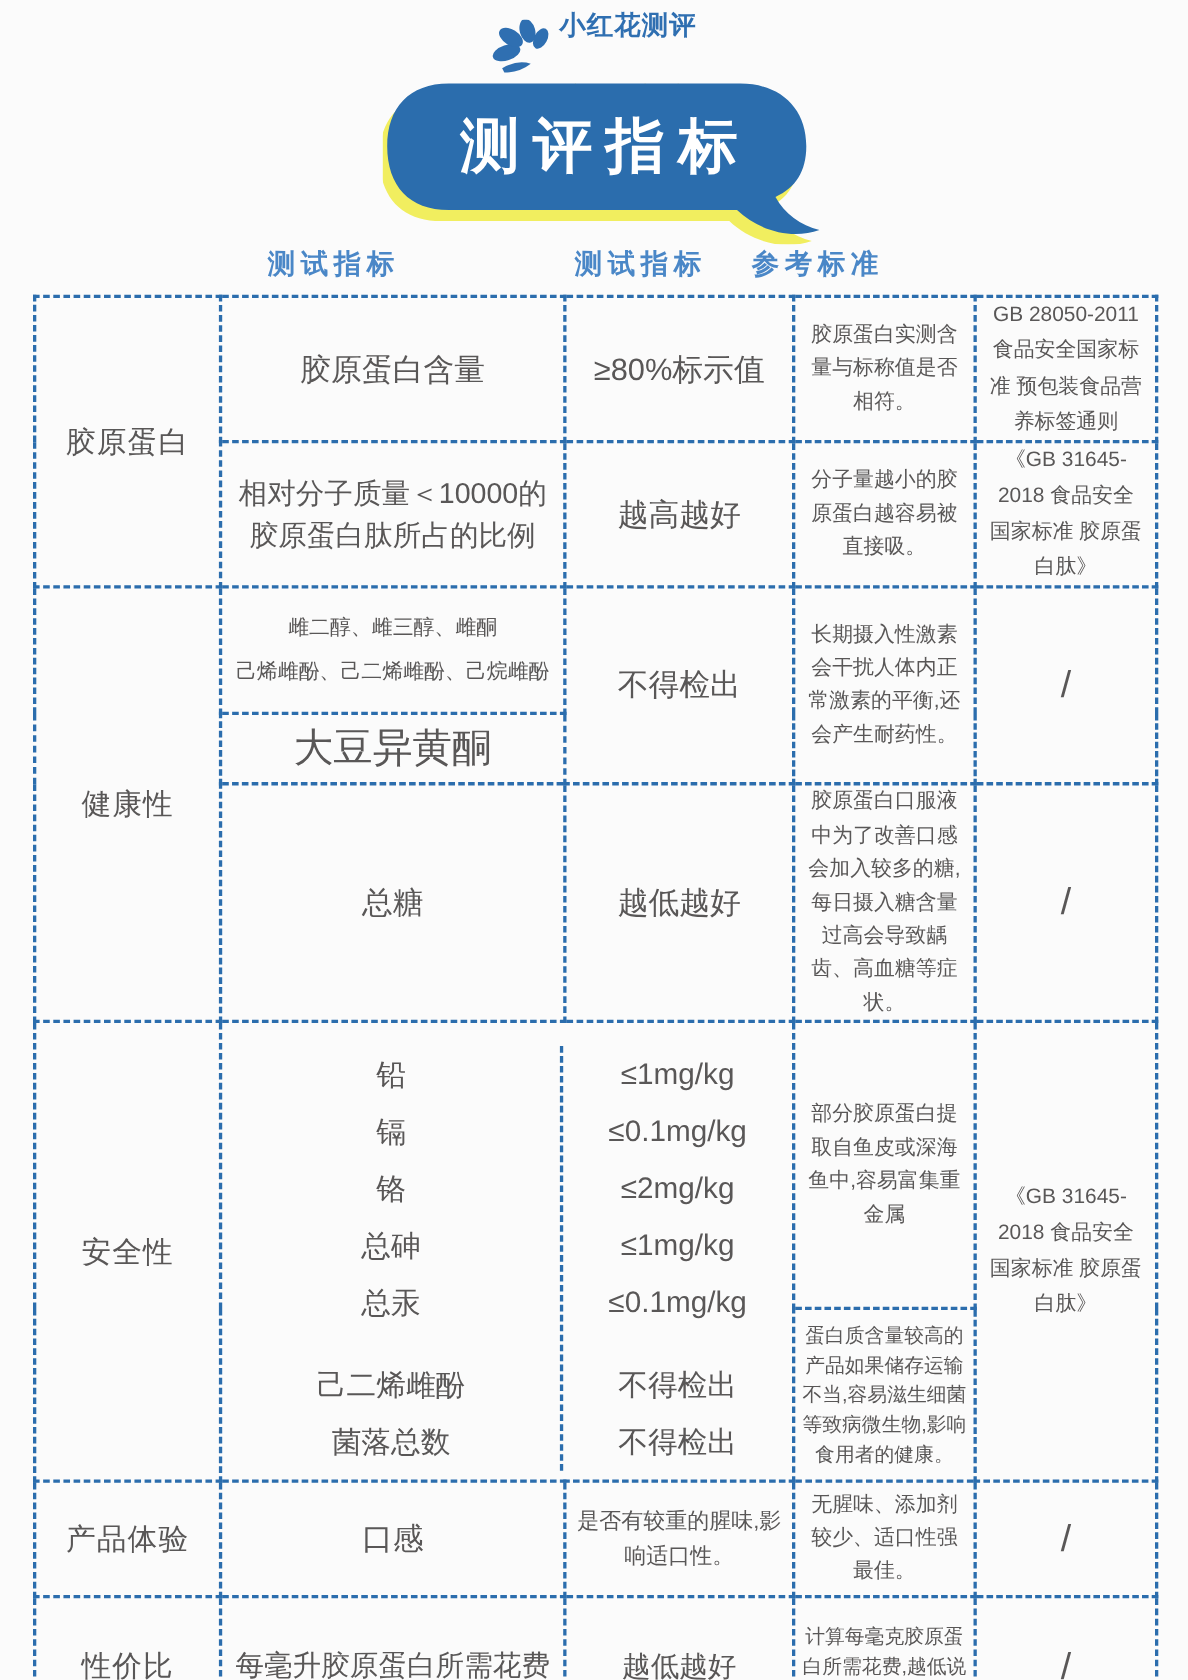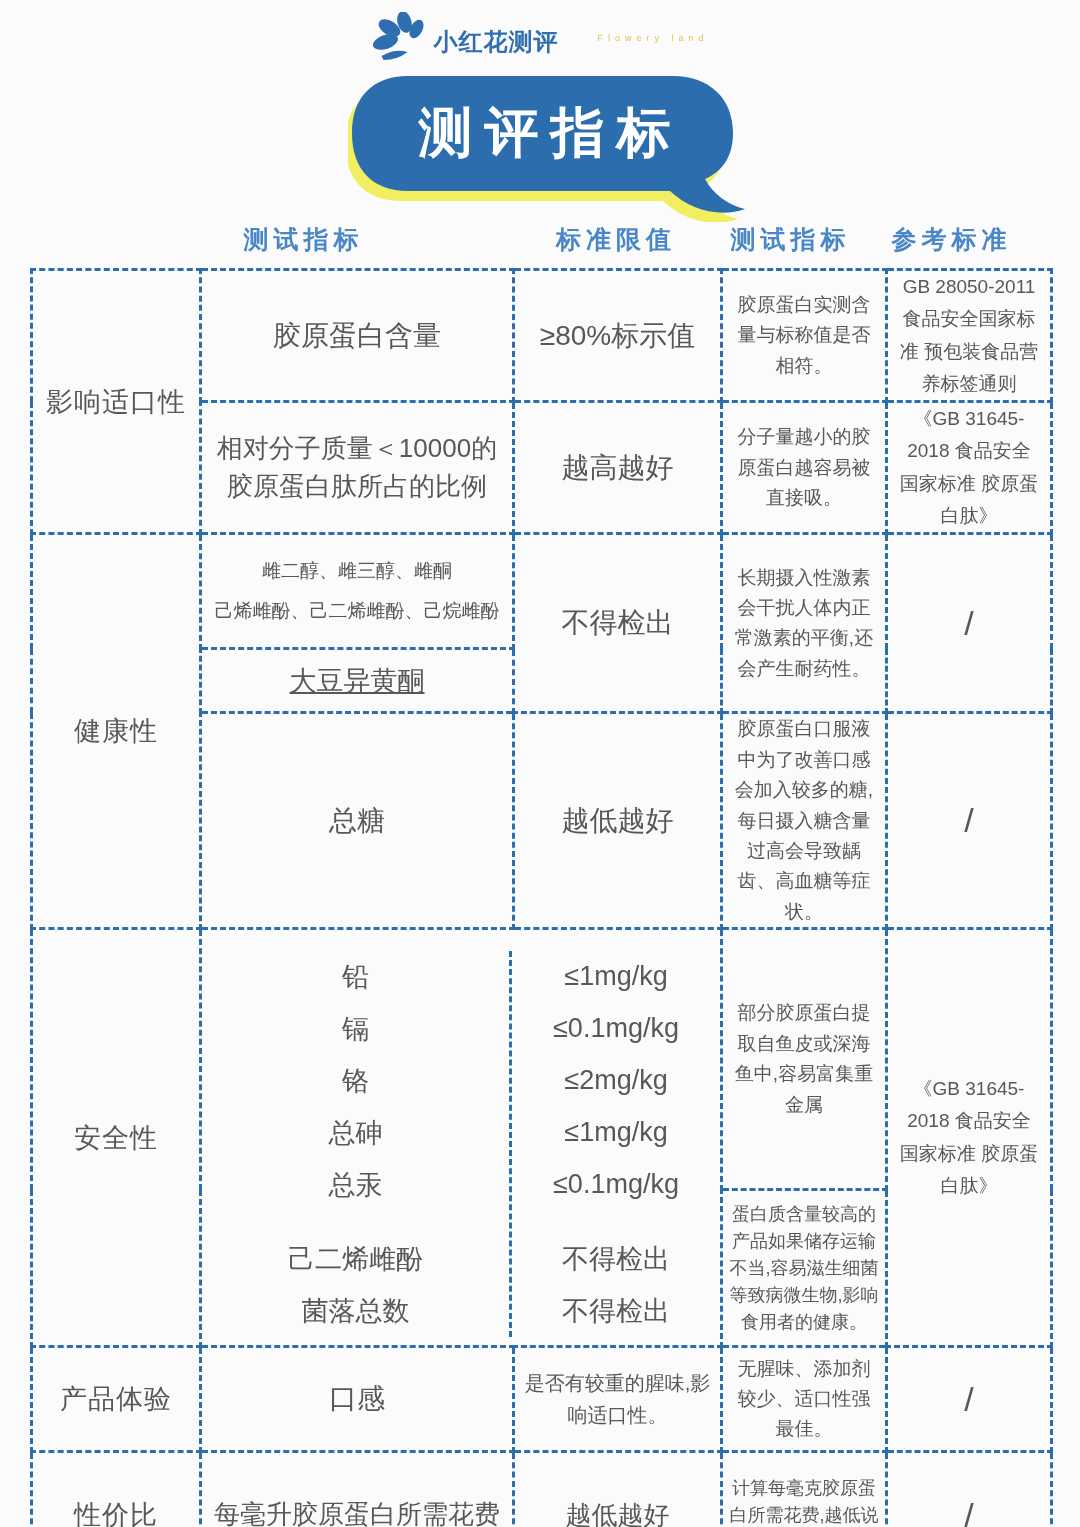--- a/index.html
+++ b/index.html
@@ -5,21 +5,21 @@
   html,body{margin:0;padding:0;}
   body{
     width:1080px;height:1527px;position:relative;overflow:hidden;
     background:#fbfbfb;
     font-family:"Liberation Sans","DejaVu Sans",sans-serif;
     color:#595757;
   }
   
   .logo{position:absolute;top:12px;left:50%;transform:translateX(-50%);
     display:flex;align-items:center;gap:4px;}
-  .logo-text{display:flex;flex-direction:row;line-height:1;gap:36px;}
+  .logo-text{display:flex;flex-direction:column;line-height:1;gap:36px;}
   .brand{font-size:24px;font-weight:bold;color:#2f6fb1;letter-spacing:1px;}
   .tagline{font-size:9px;color:#e0c24f;letter-spacing:5px;margin-top:4px;padding-left:3px;}
   
   .bubble{position:absolute;left:348px;top:72px;width:410px;height:150px;}
   .bubble-title{position:absolute;left:352px;top:76px;width:385px;height:115px;
     display:flex;align-items:center;justify-content:center;
     color:#ffffff;font-size:54px;font-weight:bold;letter-spacing:12px;text-indent:12px;}
   
   .col-headers{position:absolute;left:30px;top:222px;width:1020px;display:flex;}
   .col-headers .h{color:#4a87c7;font-weight:bold;font-size:25px;letter-spacing:5px;
@@ -38,21 +38,21 @@
   .ind{font-size:28px;}
   .ind-small{font-size:26px;line-height:1.45;padding:0 10px;}
   .lim{font-size:28px;}
   .lim-text{font-size:20px;line-height:1.6;padding:0 8px;}
   .note{font-size:19px;line-height:1.6;padding:0 8px;}
   .note-sm{font-size:18px;line-height:1.5;padding:0 6px;}
   .ref{font-size:19px;line-height:1.7;padding:0 10px;}
   .slash{font-size:34px;font-weight:400;}
   
   .hormones{font-size:19px;line-height:2.1;padding:0 6px;}
-  .soy{font-size:27px;text-decoration:underline;}
+  .soy{font-size:36px;}
   
   .safety-grid{display:flex;height:100%;padding-top:12px;box-sizing:border-box;}
   .s-col{display:flex;flex-direction:column;}
   .s-col-ind{width:307px;border-right:3px dashed #2b6dad;}
   .s-col-lim{flex:1;}
   .s-row{height:52px;display:flex;align-items:center;justify-content:center;
     font-size:27px;color:#595757;}
   .s-gap{margin-top:22px;}
 </style>
 </head>
@@ -80,38 +80,37 @@
   <svg width="410" height="150" viewBox="0 0 410 150">
     <path d="M60,4 L325,4 C361,4 385,26 385,61 C385,84 375,99 357,107 C365,122 380,133 397,137 C372,146 342,138 322,119 L60,119 C24,119 4,97 4,61 C4,26 24,4 60,4 Z" fill="#f1ee5f" transform="translate(-7,10)"></path>
     <path d="M60,4 L325,4 C361,4 385,26 385,61 C385,84 375,99 357,107 C365,122 380,133 397,137 C372,146 342,138 322,119 L60,119 C24,119 4,97 4,61 C4,26 24,4 60,4 Z" fill="#2b6dad"></path>
   </svg>
 </div>
 <div class="bubble-title">测评指标</div>
 
 <div class="col-headers">
   <div class="h-spacer"></div>
   <div class="h h1">测试指标</div>
-  <div class="h h2">标准限值</div>
   <div class="h h3">测试指标</div>
   <div class="h h4">参考标准</div>
 </div>
 
 <div class="board">
 <table>
   <colgroup>
     <col style="width:169px">
         <col style="width:313px">
         <col style="width:208px">
     <col style="width:165px">
         <col style="width:165px">
   </colgroup>
 
   <tbody>
         <tr style="height:118px">
-    <td rowspan="2" class="cat">影响适口性</td>
+    <td rowspan="2" class="cat">胶原蛋白</td>
     <td class="ind">胶原蛋白含量</td>
     <td class="lim">≥80%标示值</td>
     <td class="note">胶原蛋白实测含量与标称值是否相符。</td>
     <td class="ref">GB 28050-2011 食品安全国家标准 预包装食品营养标签通则</td>
   </tr>
 
   <tr style="height:130px">
     <td class="ind-small">相对分子质量＜10000的胶原蛋白肽所占的比例</td>
     <td class="lim">越高越好</td>
     <td class="note">分子量越小的胶原蛋白越容易被直接吸。</td>

